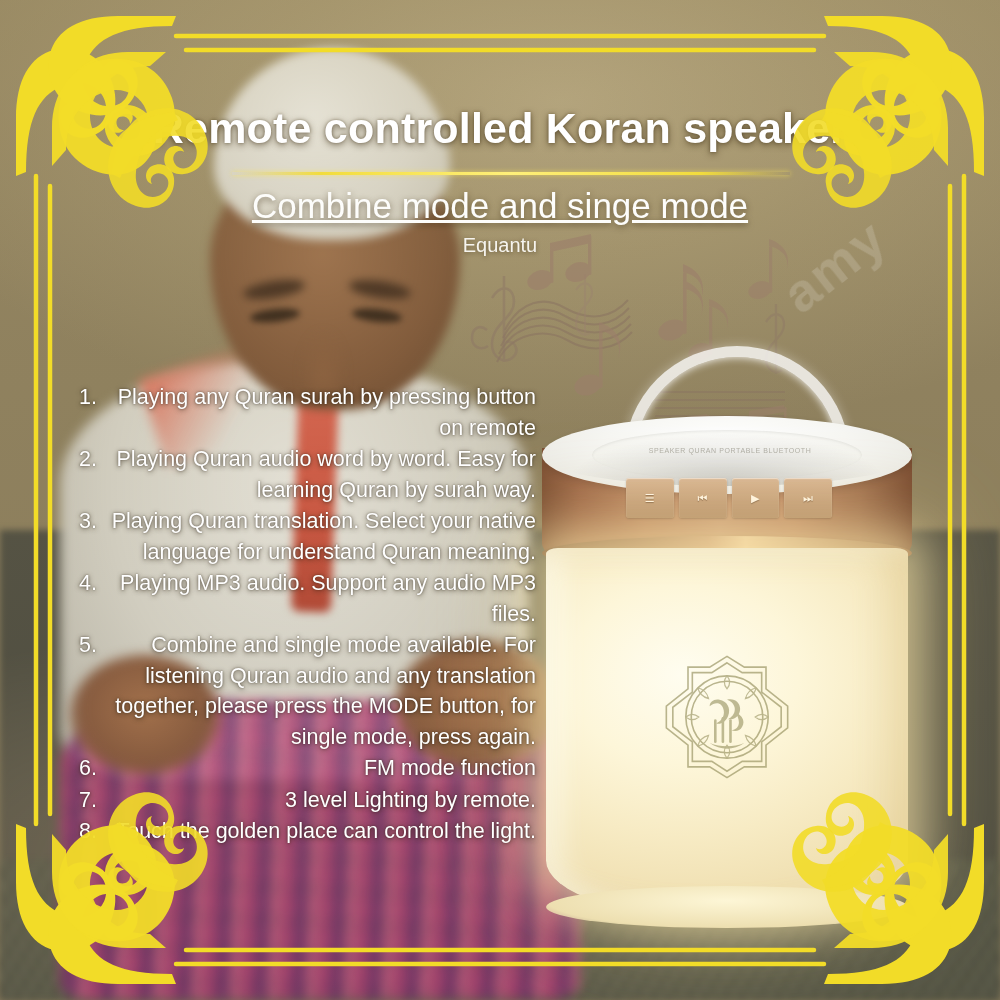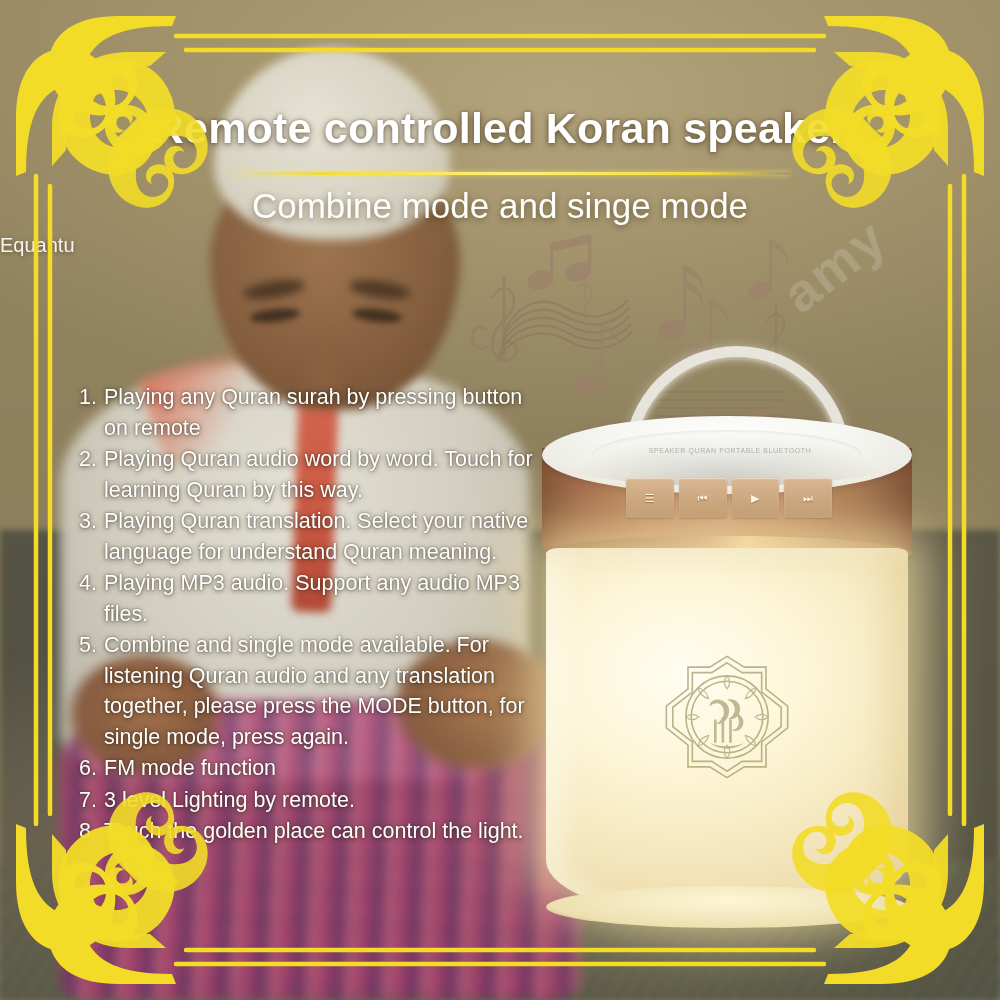--- a/index.html
+++ b/index.html
@@ -217,36 +217,37 @@
   }
   .divider {
     position:absolute; left:232px; top:172px; width:558px; height:3px;
     background:linear-gradient(90deg, rgba(245,222,60,0) 0%, #f2dc3c 16%, #fff07a 50%, #f2dc3c 84%, rgba(245,222,60,0) 100%);
     box-shadow:0 0 5px rgba(250,230,90,.75);
   }
   .subtitle {
     position:absolute; left:0; top:186px; width:1000px;
     text-align:center; font-size:35px; font-weight:400; color:#fdfdfb;
     text-shadow:0 2px 6px rgba(60,45,20,.58);
+    text-decoration:underline;
   }
   .brand {
     position:absolute; left:0; top:234px; width:1000px;
-    text-align:left; font-size:20px; font-weight:400; color:#f6f4ee;
+    text-align:center; font-size:20px; font-weight:400; color:#f6f4ee;
     text-shadow:0 1px 4px rgba(60,45,20,.55);
   }
 
   
   .features {
     position:absolute; left:74px; top:382px; width:462px;
     color:#ffffff; font-size:21.5px; line-height:30.5px;
     text-shadow:0 1px 5px rgba(45,35,18,.72), 0 0 2px rgba(40,30,15,.5);
   }
   .feature { display:flex; align-items:flex-start; margin-bottom:1px; }
   .feature .num { flex:0 0 auto; min-width:30px; text-align:right; padding-right:7px; }
-  .feature .txt { flex:1 1 auto; }
+  .feature .txt { flex:1 1 auto;text-align:right; }
 
   
   .frame { position:absolute; inset:0; pointer-events:none; }
 </style>
 </head>
 <body>
 
 <div id="poster">
 
   <div class="photo">
@@ -398,21 +399,21 @@
   <div class="subtitle">Combine mode and singe mode</div>
   <div class="brand">Equantu</div>
 
   <div class="features">
     <div class="feature">
       <span class="num">1.</span>
       <span class="txt">Playing any Quran surah by pressing button on remote</span>
     </div>
     <div class="feature">
       <span class="num">2.</span>
-      <span class="txt">Playing Quran audio word by word. Touch for learning Quran by this way.</span>
+      <span class="txt">Playing Quran audio word by word. Easy for learning Quran by surah way.</span>
     </div>
     <div class="feature">
       <span class="num">3.</span>
       <span class="txt">Playing Quran translation. Select your native language for understand Quran meaning.</span>
     </div>
     <div class="feature">
       <span class="num">4.</span>
       <span class="txt">Playing MP3 audio. Support any audio  MP3 files.</span>
     </div>
     <div class="feature">

